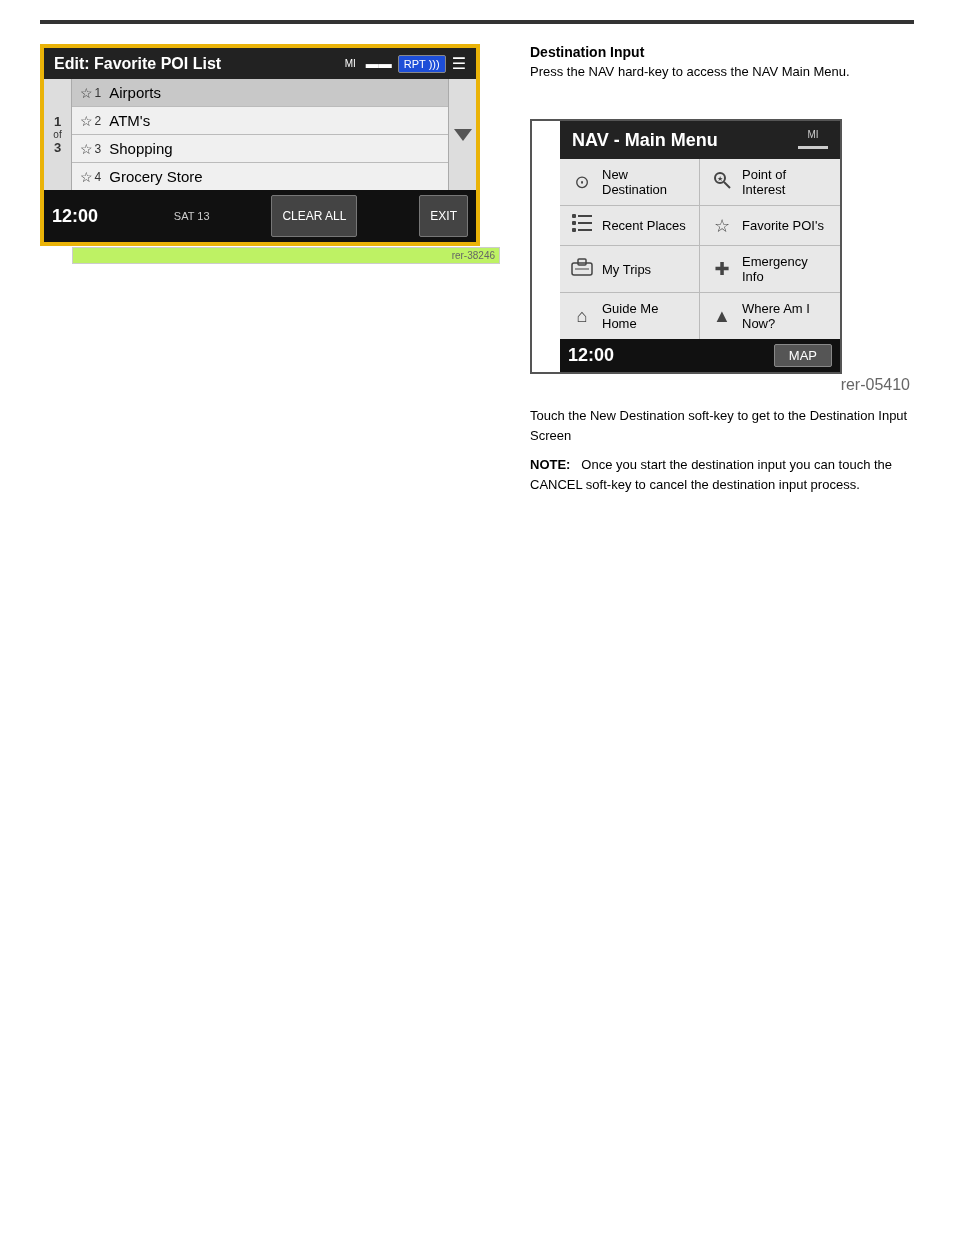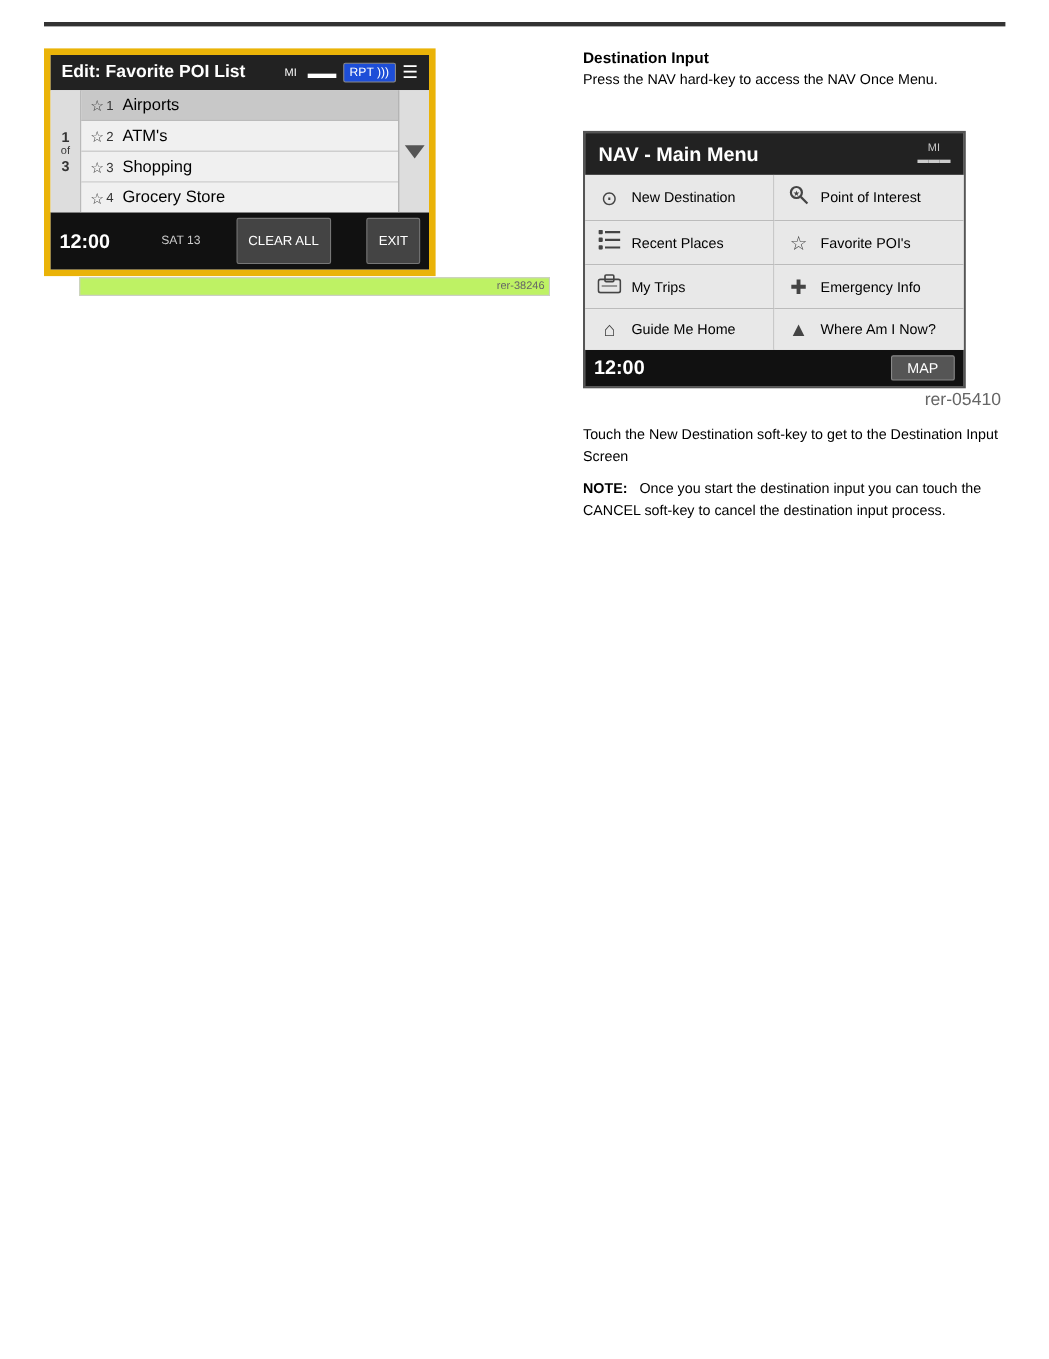--- a/index.html
+++ b/index.html
@@ -34,23 +34,23 @@
     .col-left {
       flex: 0 0 460px;
     }
 
     .col-right {
       flex: 1;
     }
 
     
     .poi-panel {
-      border: 6px solid #eab308;
+      border: 4px solid #eab308;
       background: #fff;
-      width: 356px;
+      width: 440px;
     }
 
     .poi-header {
       background: #222;
       color: #fff;
       display: flex;
       align-items: center;
       justify-content: space-between;
       padding: 6px 10px;
     }
@@ -222,22 +222,23 @@
       background: #bef264;
       border: 1px solid #ccc;
       margin-top: 1px;
       margin-left: 32px;
     }
 
     
     .nav-panel {
       border: 2px solid #555;
       background: #fff;
-      width: 348px;
+      width: 312px;
       margin-top: 40px;
+      padding-left: 28px;
     }
 
     .nav-header {
       background: #222;
       color: #fff;
       display: flex;
       align-items: center;
       justify-content: space-between;
       padding: 8px 12px;
     }
@@ -435,21 +436,21 @@
       <div class="poi-ref">rer-38246</div>
 
       <div style="margin-top: 10px;">
       </div>
 
     </div>
 
     <div class="col-right">
 
       <p class="dest-title">Destination Input</p>
-      <p class="dest-subtitle">Press the NAV hard-key to access the NAV Once Menu.</p>
+      <p class="dest-subtitle">Press the NAV hard-key to access the NAV Main Menu.</p>
 
       <div class="nav-panel">
 
         <div class="nav-header">
           <span class="nav-header-title">NAV - Main Menu</span>
           <div class="nav-header-mi">
             <span>MI</span>
             <span>▬▬▬</span>
           </div>
         </div>

